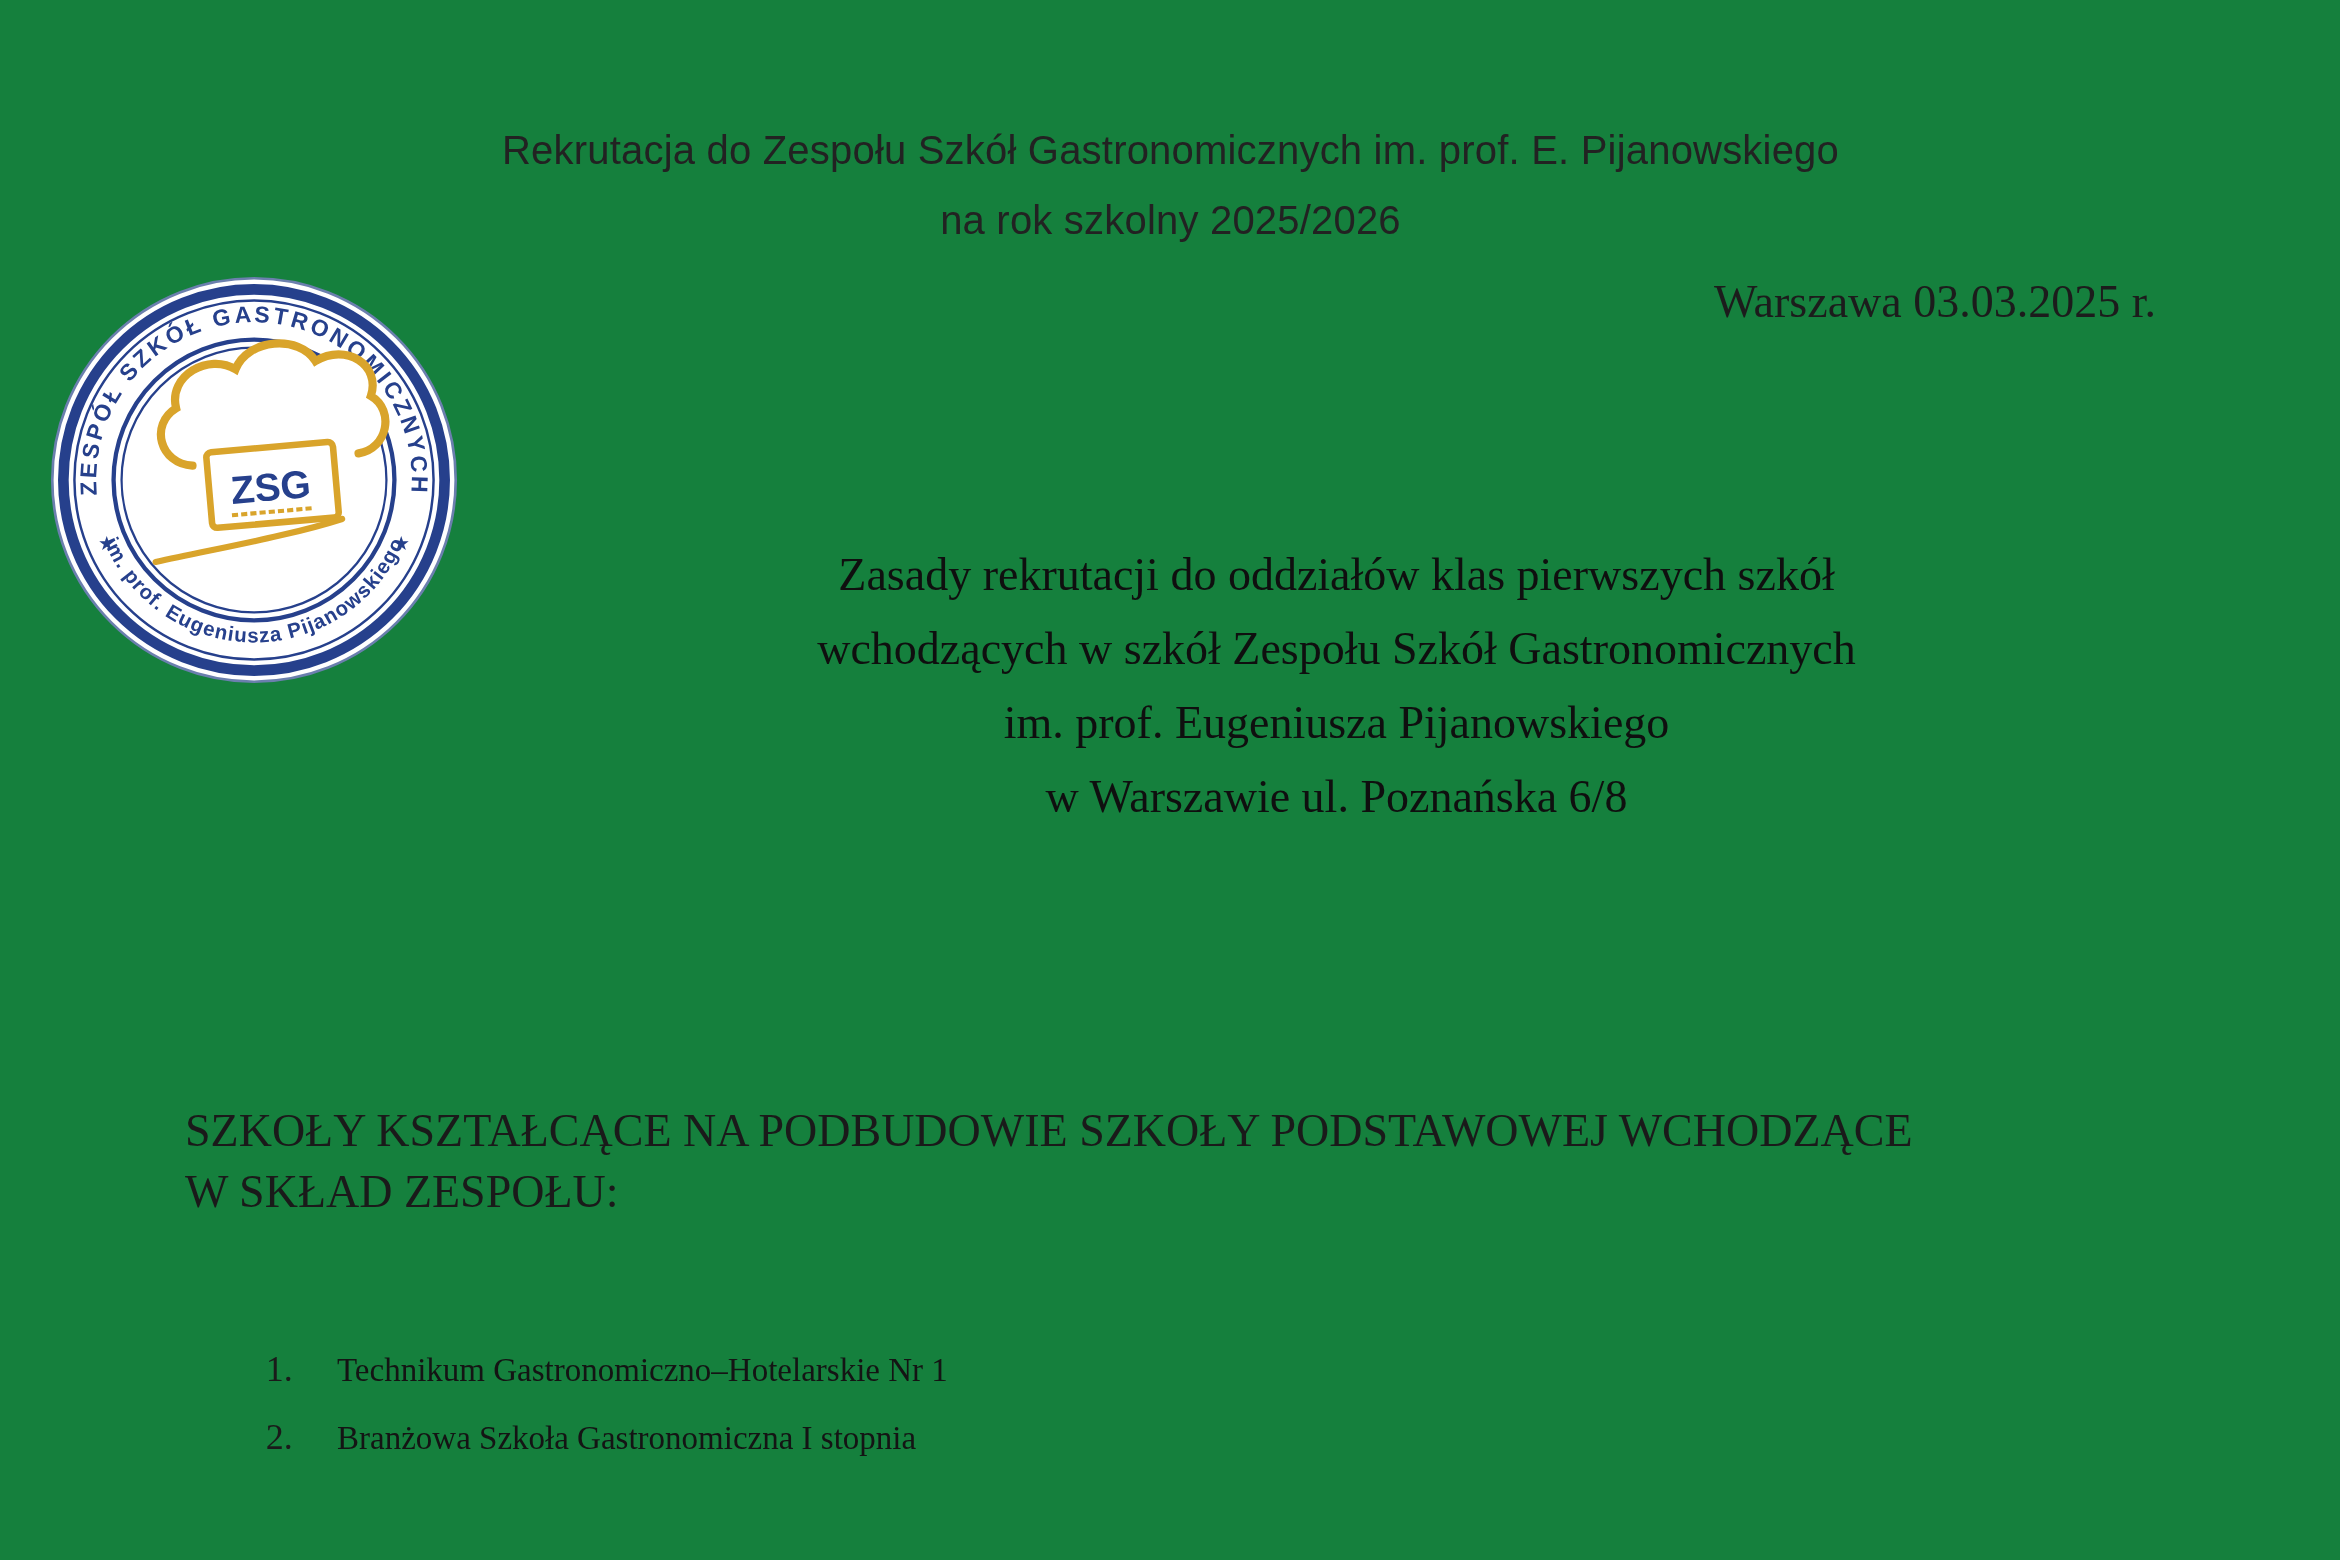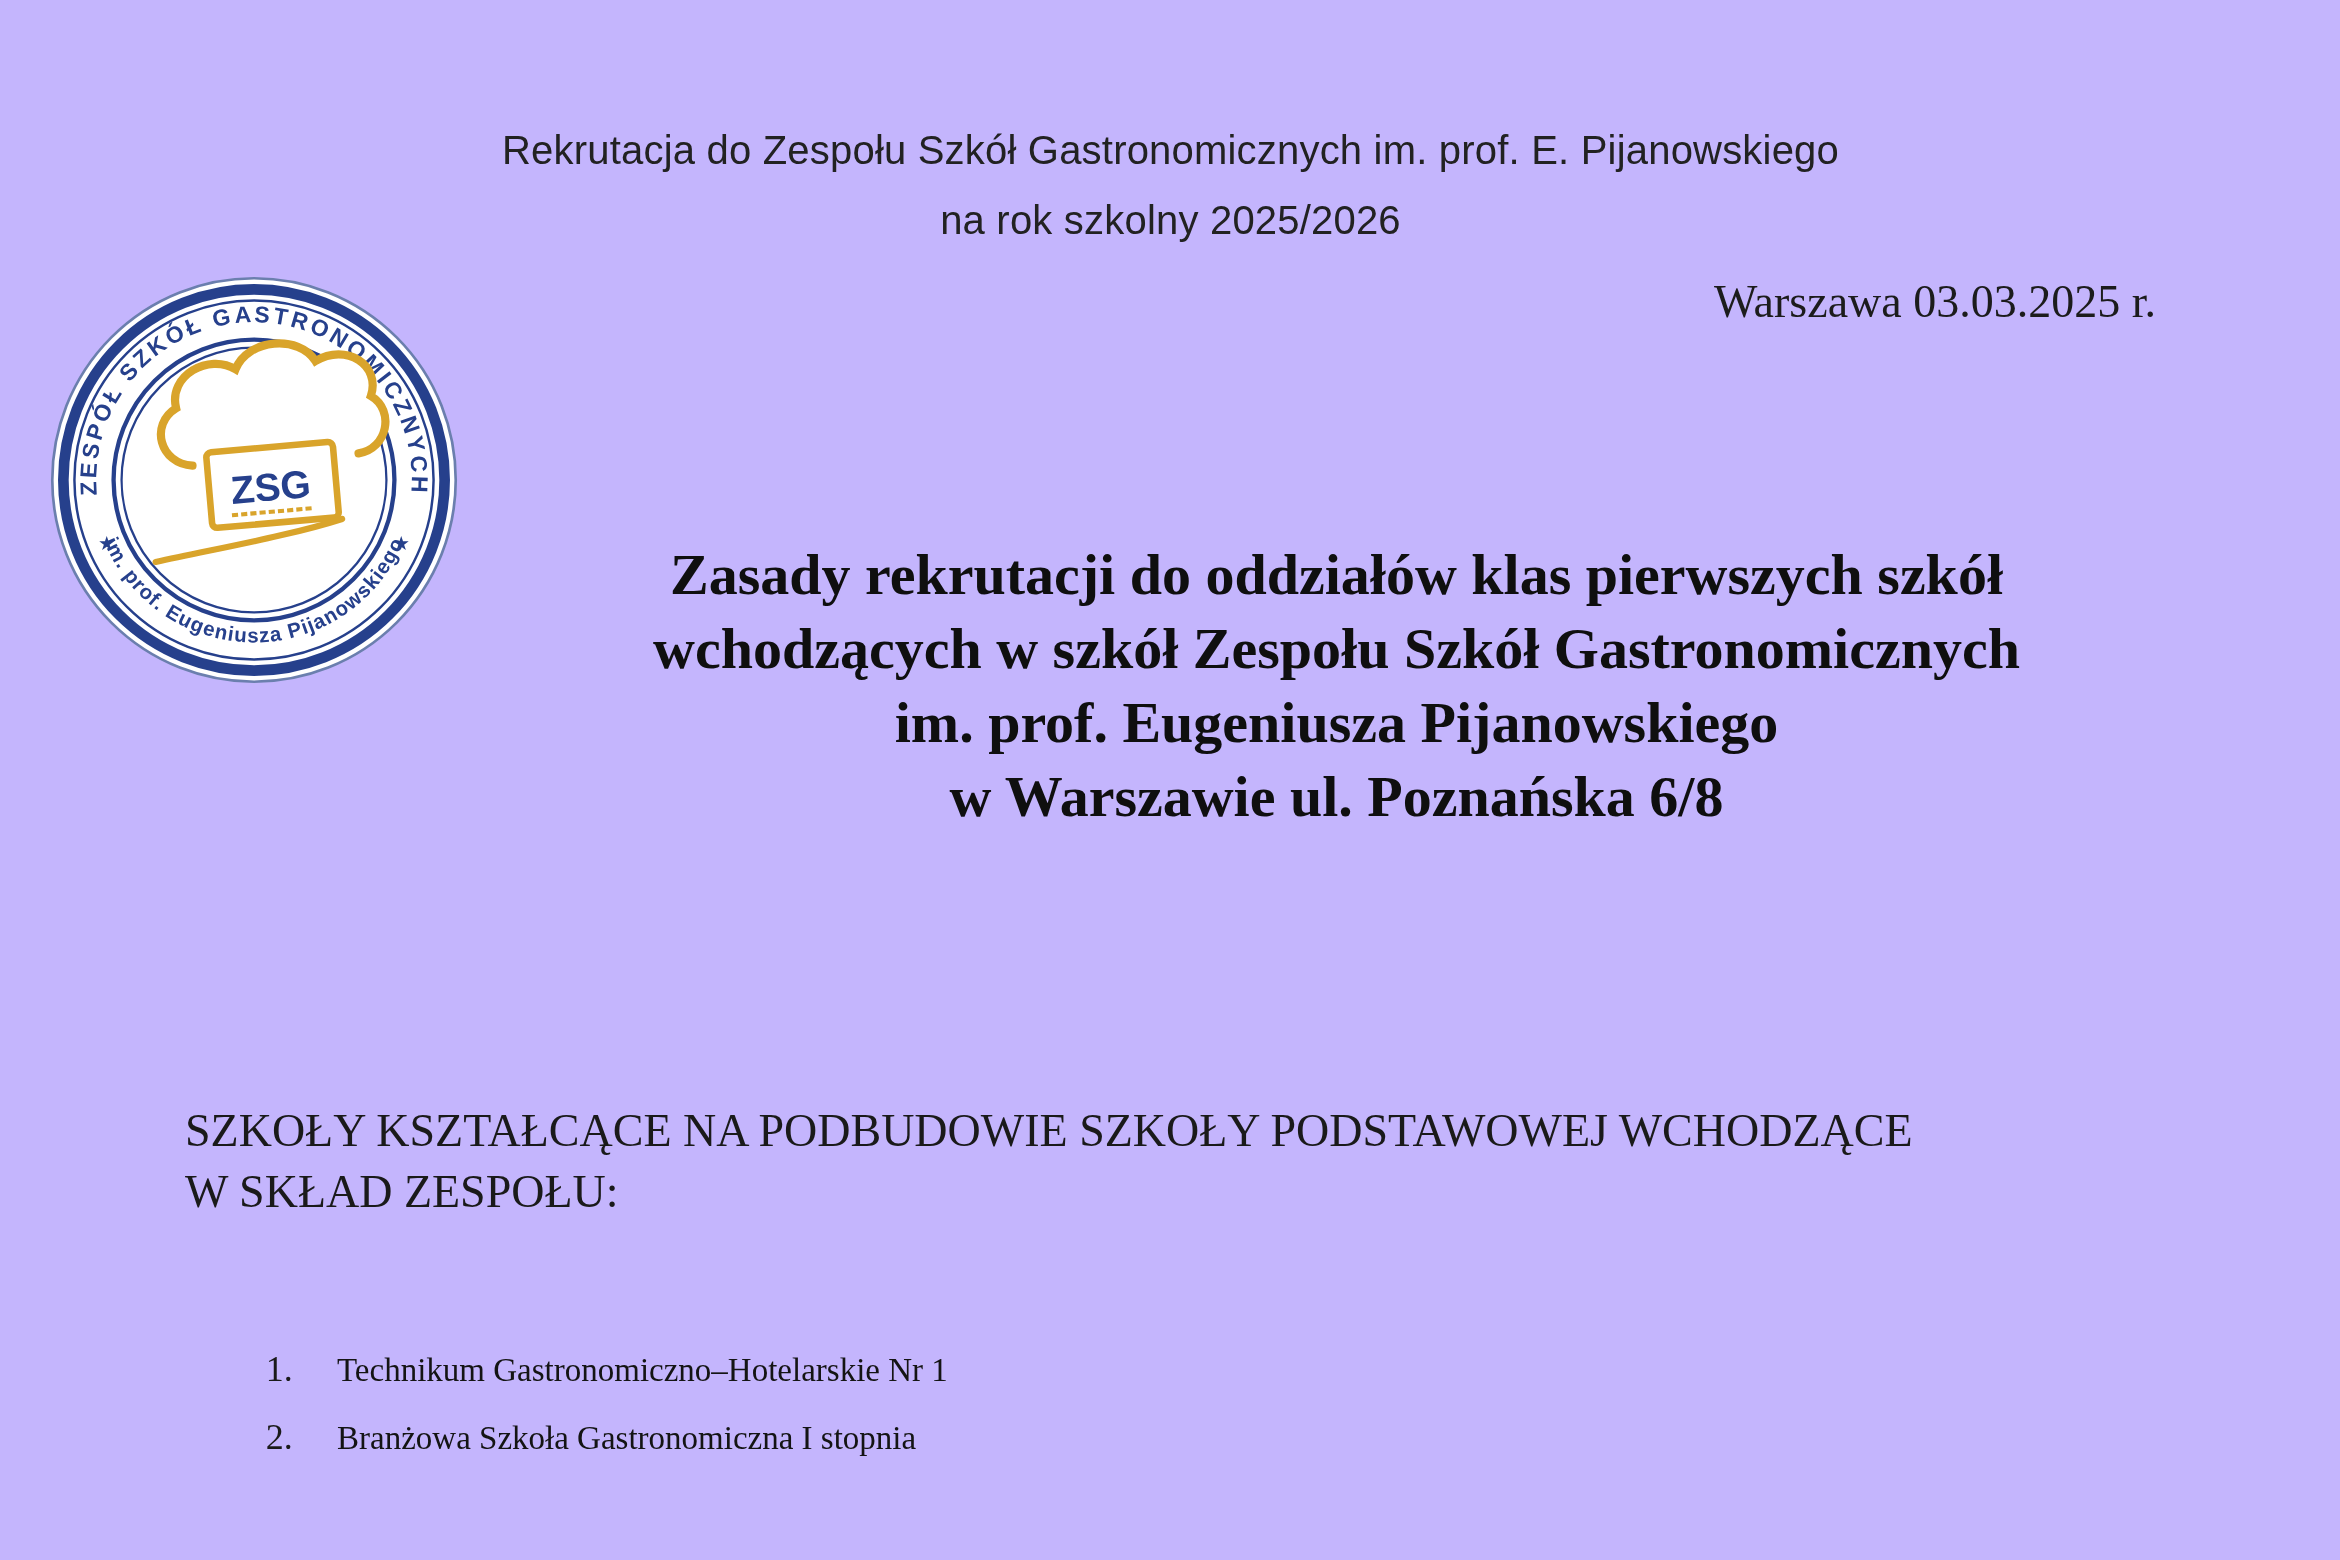--- a/index.html
+++ b/index.html
@@ -1,19 +1,19 @@
 <!DOCTYPE html>
 <html><head>
 <meta charset="utf-8">
 <style>
   html,body{margin:0;padding:0;background:#ffffff;}
   .page{
     position:relative;
     width:2341px;height:1560px;
-    background:#c4b5fd;
+    background:#15803d;
     overflow:hidden;
     font-family:"Liberation Serif","DejaVu Serif",serif;
     color:#1a1a1a;
   }
   
   .doc-header{
     position:absolute;left:0;top:115px;width:2341px;
     text-align:center;
     font-family:"Liberation Sans","DejaVu Sans",sans-serif;
     font-size:40px;line-height:70px;color:#222222;
@@ -25,21 +25,21 @@
     font-family:"Liberation Serif","DejaVu Serif",serif;
     font-size:46px;color:#1c1c1c;
   }
   
   .seal{position:absolute;left:49px;top:275px;width:410px;height:410px;}
   
   .main-title{
     position:absolute;left:527px;top:538px;width:1619px;
     text-align:center;
     font-family:"Liberation Serif","DejaVu Serif",serif;
-    font-weight:bold;font-size:58px;line-height:74px;color:#0f0f0f;
+    font-weight:normal;font-size:46px;line-height:74px;color:#0f0f0f;
   }
   
   .section-heading{
     position:absolute;left:185px;top:1100px;width:1960px;
     font-family:"Liberation Serif","DejaVu Serif",serif;
     font-size:46px;line-height:61px;color:#1a1a1a;
   }
   
   .school-list{position:absolute;left:256px;top:1348px;width:1658px;}
   .school-row{display:flex;align-items:baseline;height:68px;}

